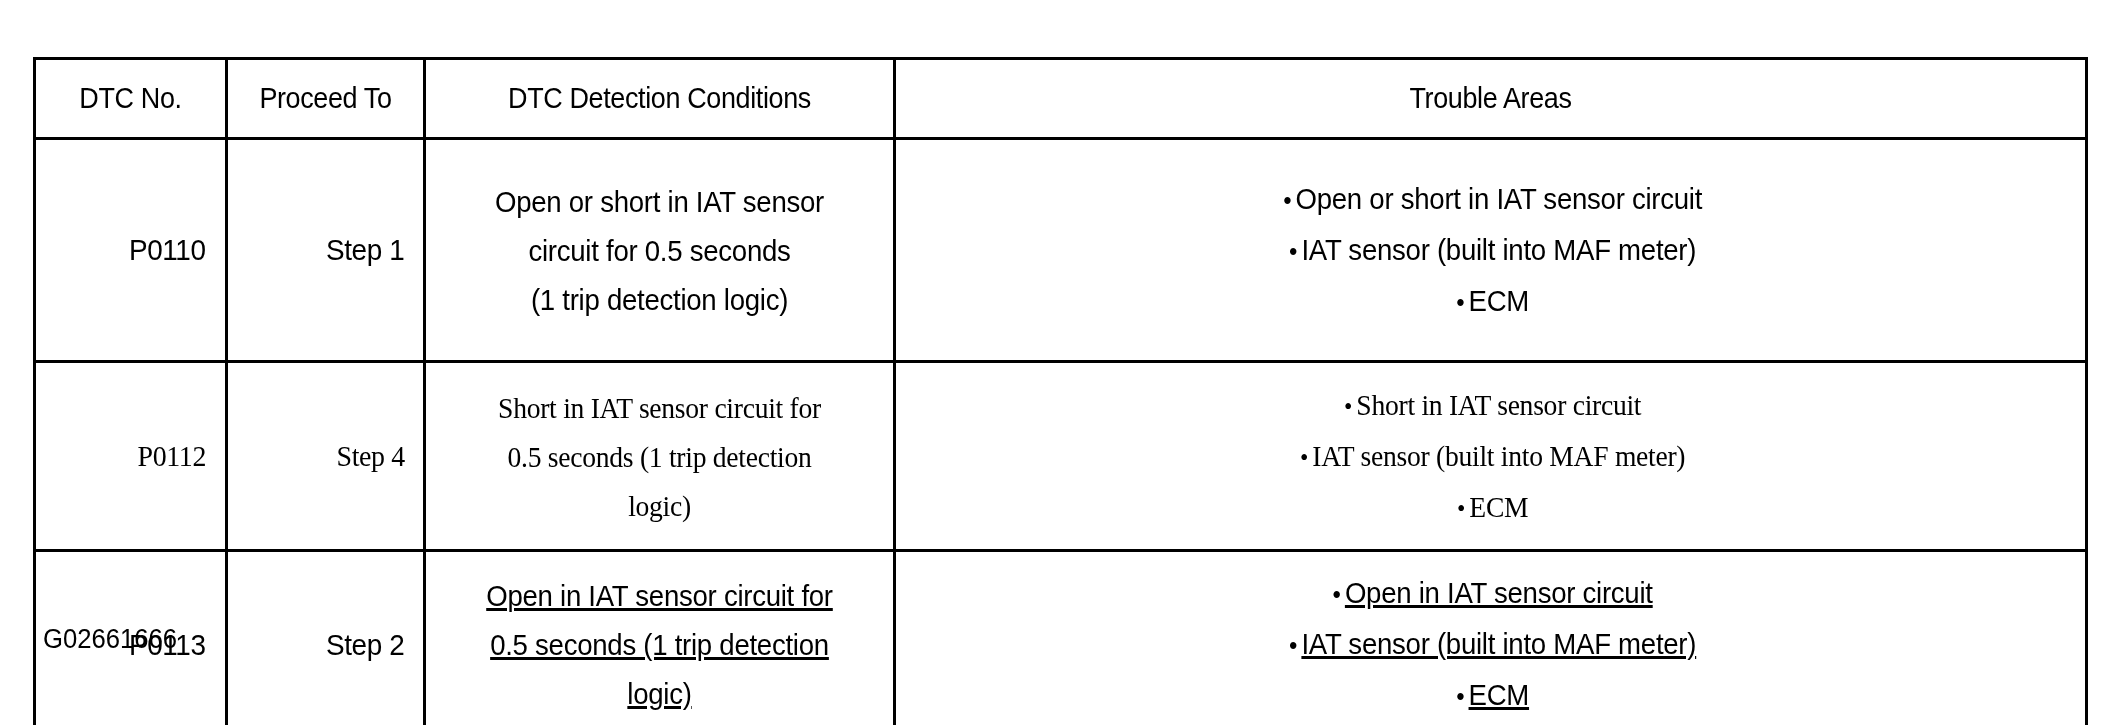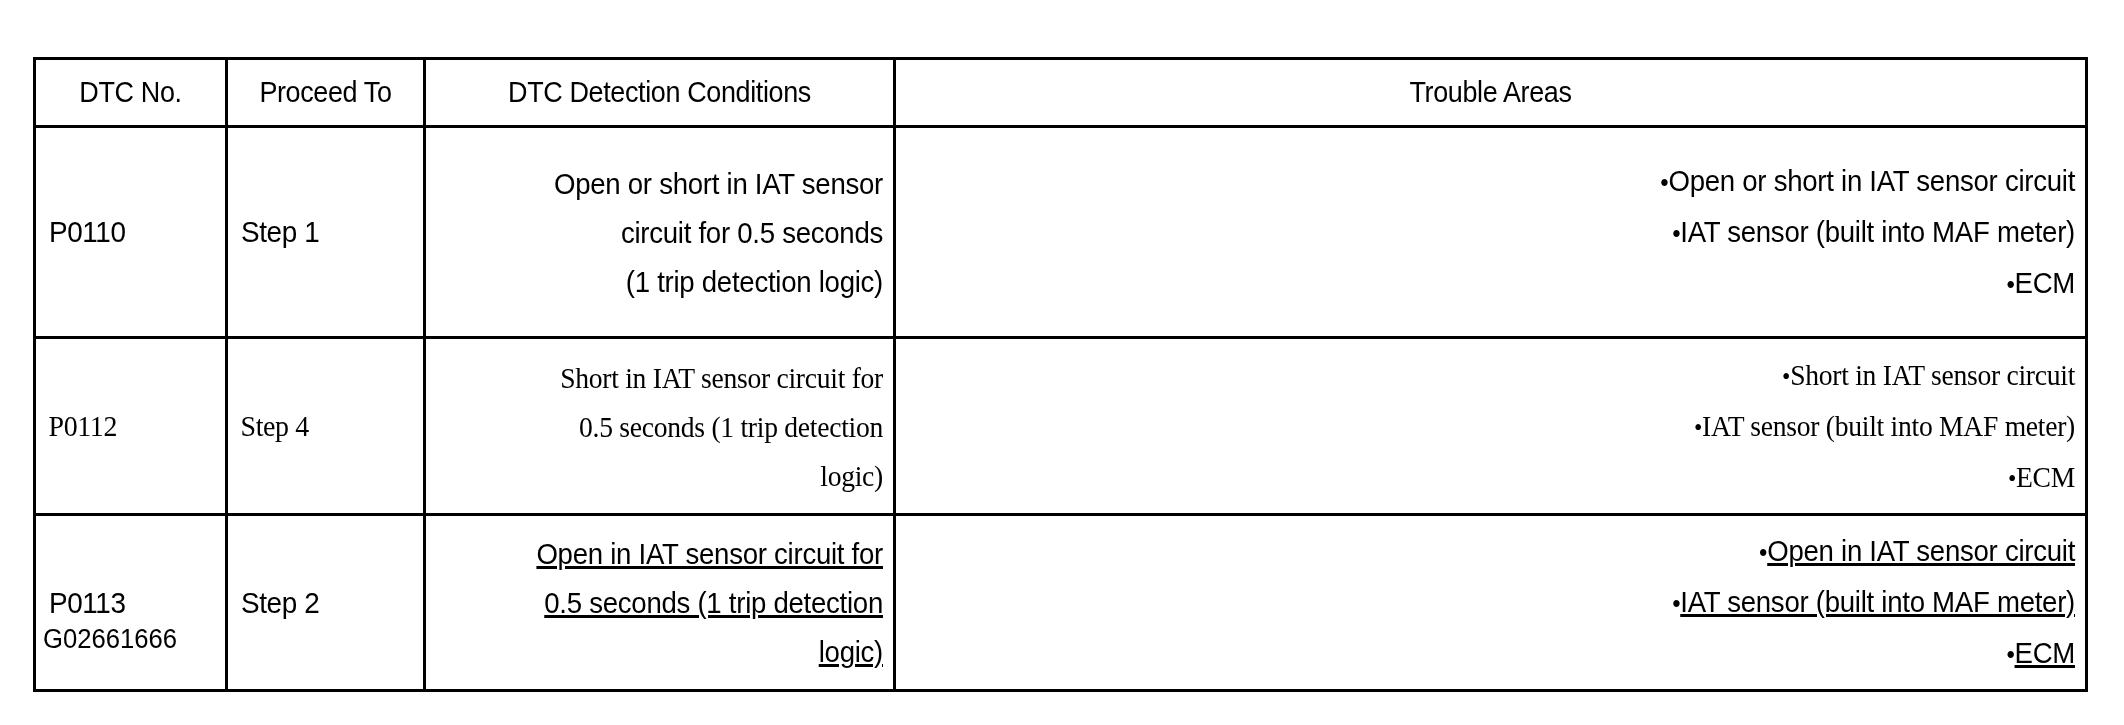--- a/index.html
+++ b/index.html
@@ -35,21 +35,21 @@
   }
 
   .dtc-table col.c-dtc      { width: 192px; }
   .dtc-table col.c-proceed  { width: 198px; }
   .dtc-table col.c-cond     { width: 470px; }
   .dtc-table col.c-trouble  { width: 1192px; }
 
   .dtc-table th,
   .dtc-table td {
     border: 3px solid #000000;
-    padding: 10px;
+    padding: 16px;
     vertical-align: middle;
     background: #ffffff;
   }
 
   
   .dtc-table thead th {
     height: 45px;
     text-align: center;
     font-weight: normal;
     font-size: 29px;
@@ -59,33 +59,33 @@
   }
 
   .hdr-inner {
     display: block;
     transform: scaleX(0.93);
     transform-origin: center center;
   }
 
   
   .cell-center {
-    text-align: left;
+    text-align: right;
     font-size: 30px;
     letter-spacing: -0.4px;
     white-space: nowrap;
   }
   .cell-center .txt {
     display: inline-block;
     transform: scaleX(0.93);
     transform-origin: center center;
   }
 
   .cell-text {
-    text-align: right;
+    text-align: center;
     padding: 14px 0 14px 16px;
     vertical-align: top;
   }
 
   .lines {
     display: block;
     transform: scaleX(0.92);
     transform-origin: left top;
     width: 108.7%;
   }

